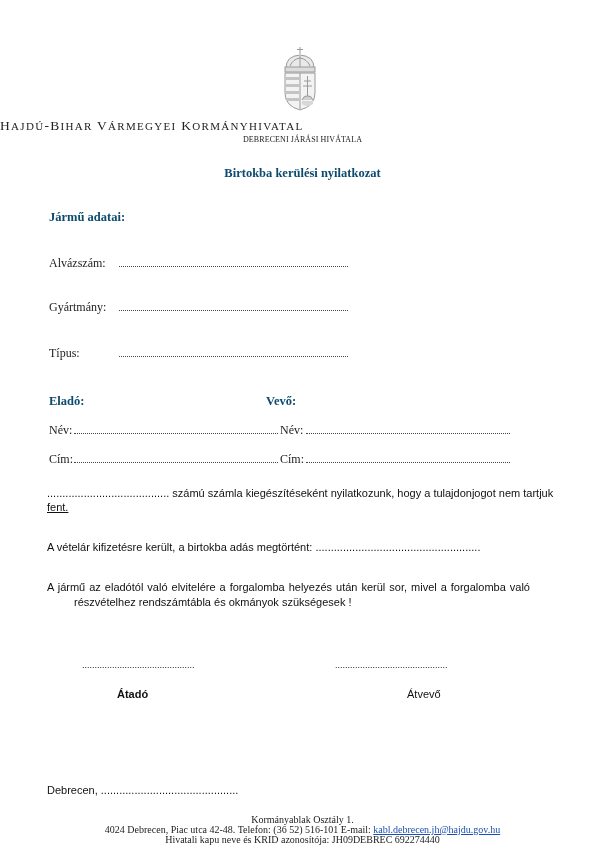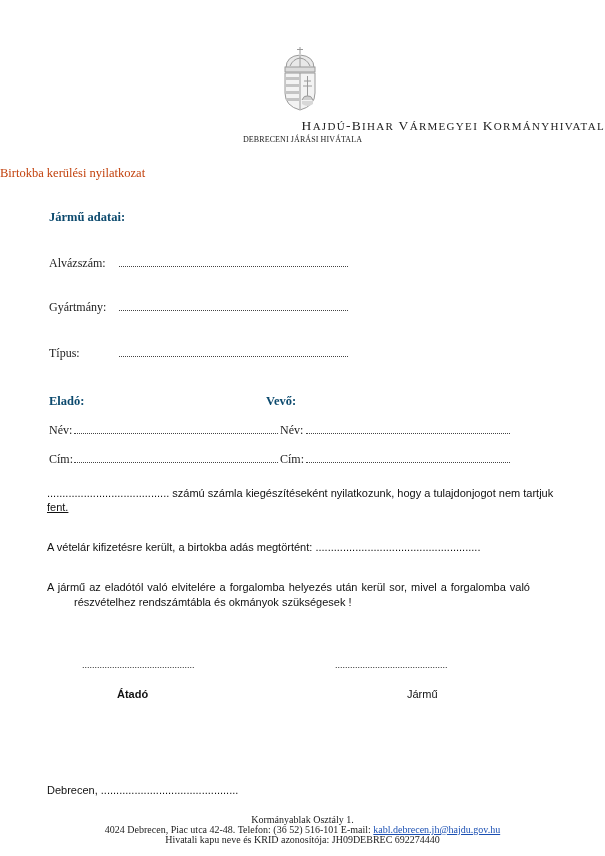--- a/index.html
+++ b/index.html
@@ -2,24 +2,24 @@
 <html><head>
   <meta charset="utf-8">
   <style>
     html, body { margin: 0; padding: 0; background: #ffffff; }
     body { width: 605px; height: 856px; position: relative; overflow: hidden; color: #111; }
     .abs { position: absolute; white-space: nowrap; }
     .serif { font-family: "Liberation Serif", "DejaVu Serif", serif; }
     .sans { font-family: "Liberation Sans", "DejaVu Sans", sans-serif; }
 
     #coat { left: 276px; top: 46px; width: 48px; height: 66px; }
-    #org-name { left: 0; width: 605px; top: 118px; text-align: right; font-size: 13.5px; letter-spacing: 1.3px; color: #222; }
+    #org-name { left: 0; width: 605px; top: 118px; text-align: left; font-size: 13.5px; letter-spacing: 1.3px; color: #222; }
     #org-name .sc { font-size: 11px; }
     #org-sub { left: 0; width: 605px; top: 135px; text-align: center; font-size: 8px; letter-spacing: 0.1px; color: #222; }
-    #doc-title { left: 0; width: 605px; top: 166px; text-align: left; font-size: 12.5px; font-weight: normal; color: #c2410c; }
+    #doc-title { left: 0; width: 605px; top: 166px; text-align: center; font-size: 12.5px; font-weight: bold; color: #0c4a6e; }
 
     .lbl { font-size: 12px; color: #222; }
     .bold-lbl { font-size: 12.5px; font-weight: bold; color: #0c4a6e; }
     .field-line { position: absolute; border-bottom: 1px dotted #444; height: 0; }
 
     .para { font-size: 11px; color: #111; }
     .footer { left: 0; width: 605px; text-align: center; font-size: 10px; color: #222; }
     .footer a { color: #1a4fb3; text-decoration: underline; }
   </style>
 </head>
@@ -87,19 +87,19 @@
 <div class="abs sans para" style="left:47px; top:501px;text-decoration:underline;">fent.</div>
 
 <div class="abs sans para" style="left:47px; top:541px;"><span>A vételár kifizetésre került, a birtokba adás megtörtént: </span><span>......................................................</span></div>
 
 <div class="abs sans para" style="left:47px; top:581px; width:483px; text-align:justify; text-align-last:justify; white-space:normal;">A jármű az eladótól való elvitelére a forgalomba helyezés után kerül sor, mivel a forgalomba való</div>
 <div class="abs sans para" style="left:47px; top:596px;padding-left:27px;">részvételhez rendszámtábla és okmányok szükségesek !</div>
 
 <div class="abs sans para" style="left:82px; top:660px; font-size:9px;">.............................................</div>
 <div class="abs sans para" style="left:335px; top:660px; font-size:9px;">.............................................</div>
 <div class="abs sans para" style="left:117px; top:688px;font-weight:bold;">Átadó</div>
-<div class="abs sans para" style="left:407px; top:688px;">Jármű</div>
+<div class="abs sans para" style="left:407px; top:688px;">Átvevő</div>
 
 <div class="abs sans para" style="left:47px; top:784px;"><span>Debrecen, </span><span>.............................................</span></div>
 
 <div class="abs serif footer" style="top:814px;">Kormányablak Osztály 1.</div>
 <div class="abs serif footer" style="top:824px;"><span>4024 Debrecen, Piac utca 42-48. Telefon: (36 52) 516-101 E-mail: </span><a>kabl.debrecen.jh@hajdu.gov.hu</a></div>
 <div class="abs serif footer" style="top:834px;">Hivatali kapu neve és KRID azonosítója: JH09DEBREC 692274440</div>
 
 </body></html>

